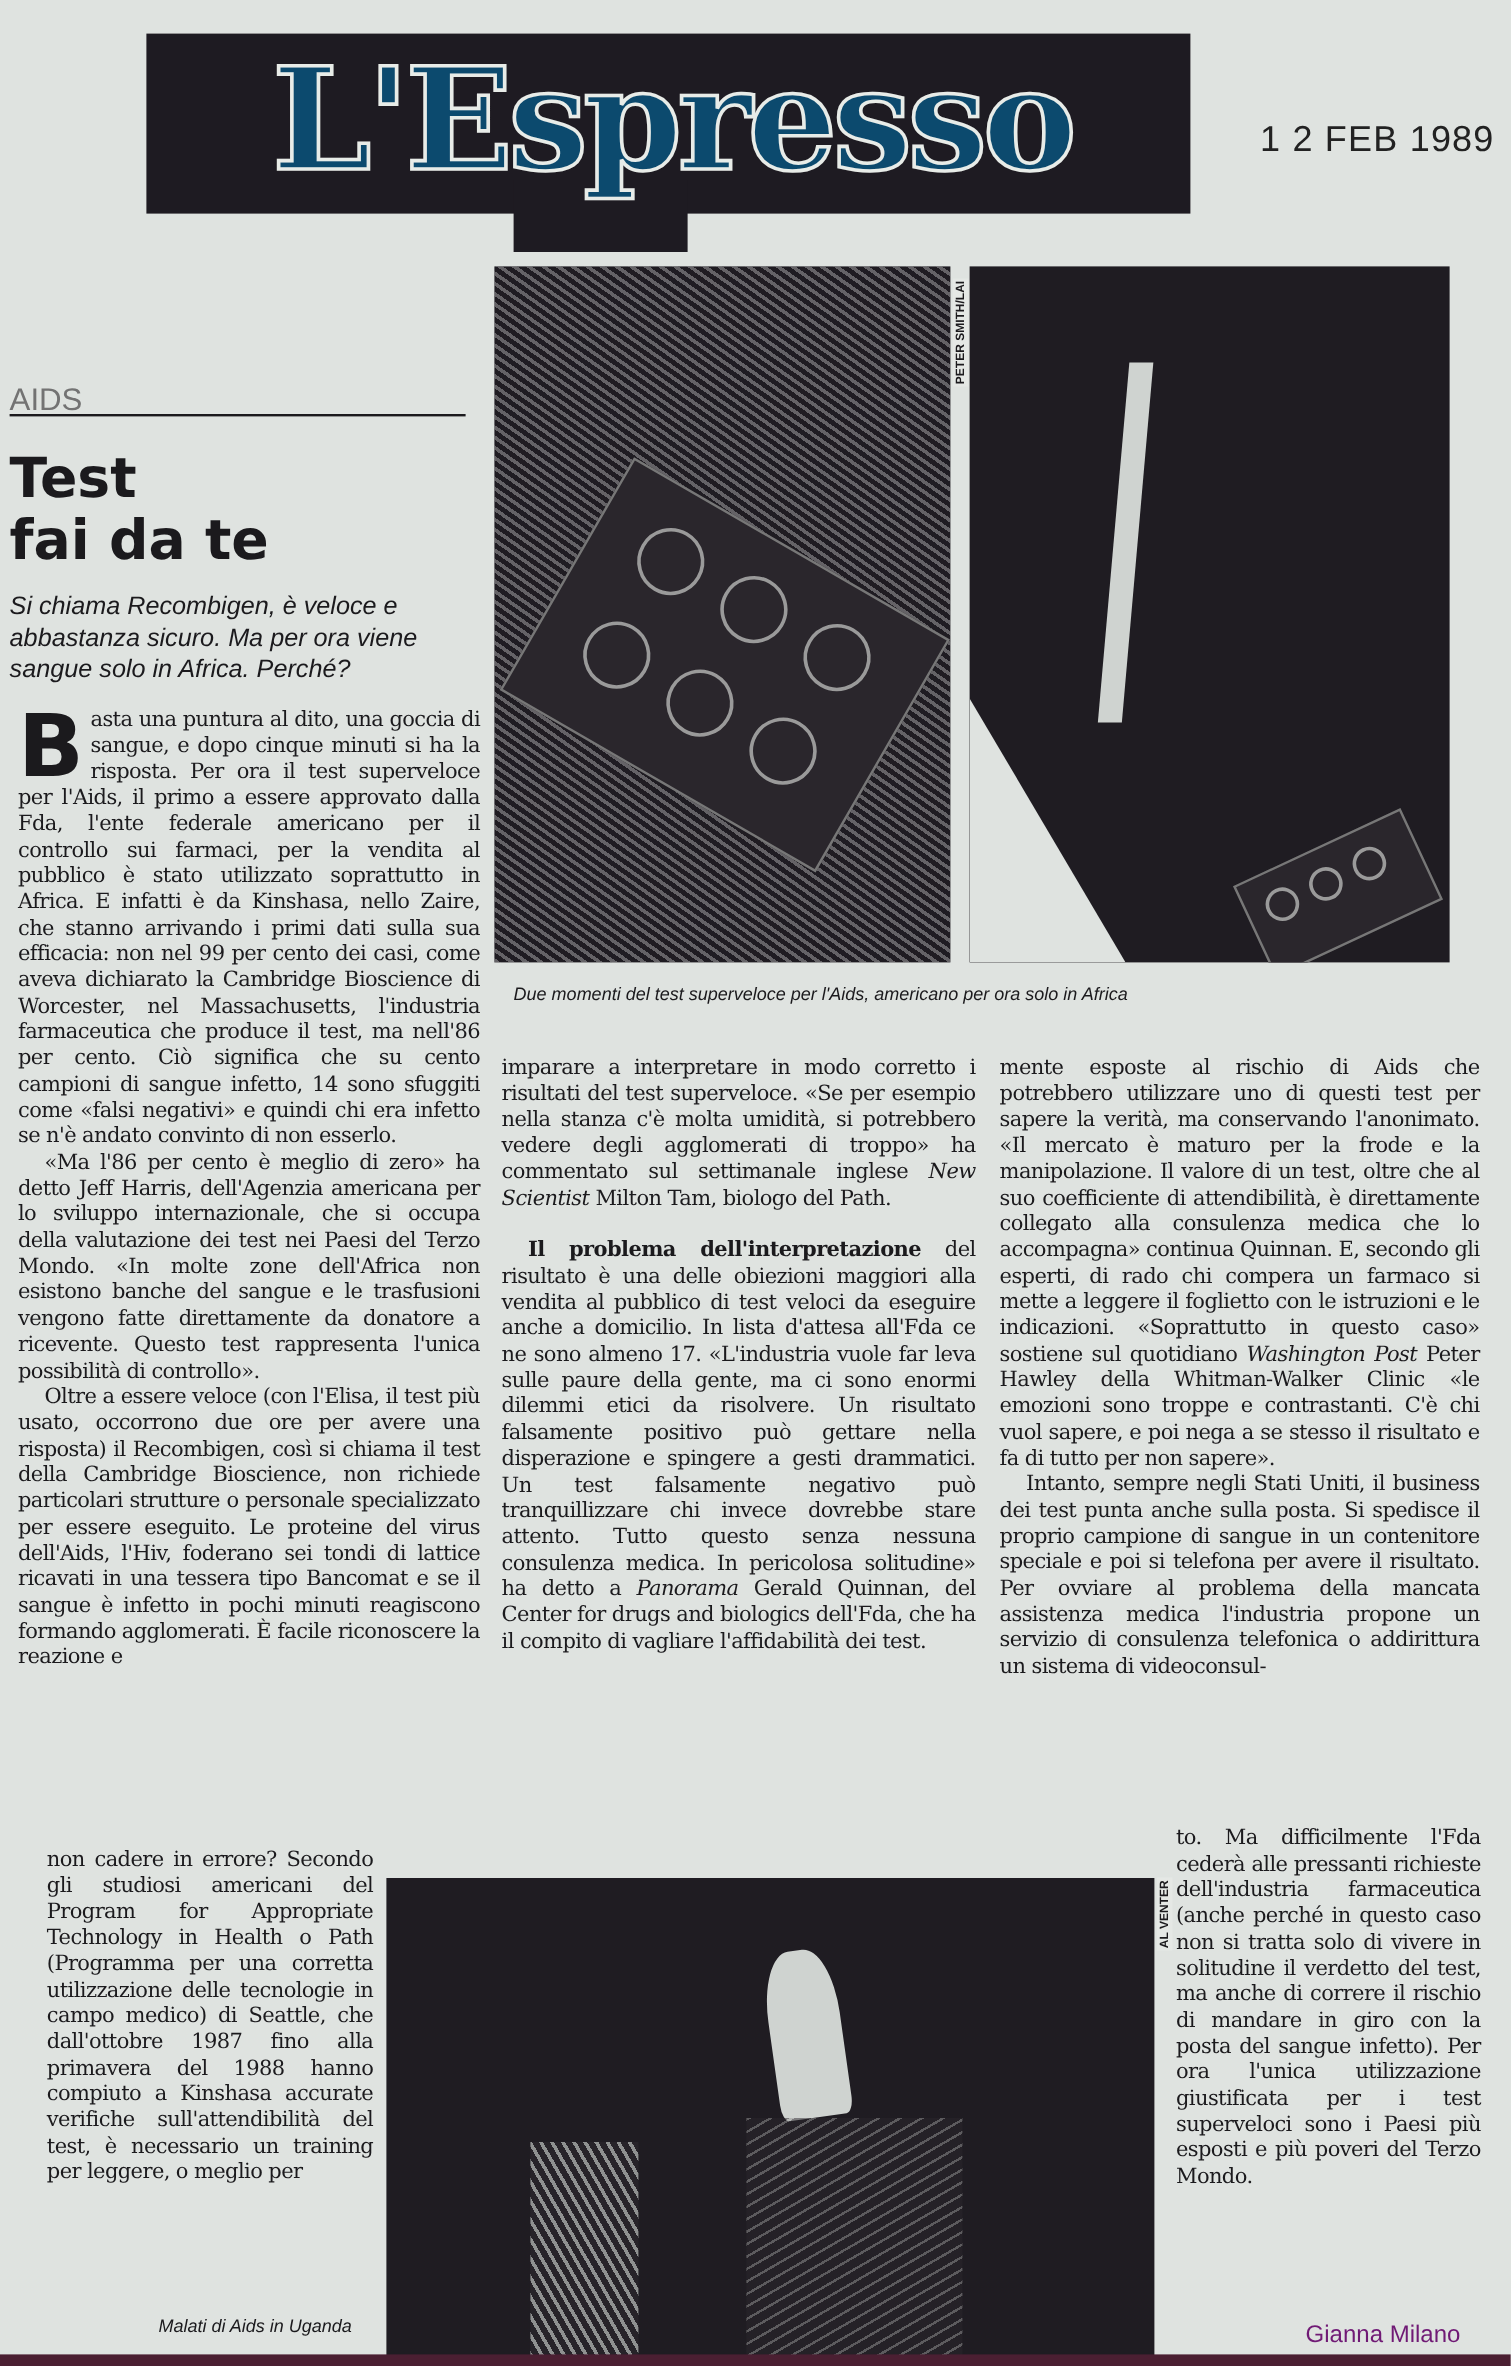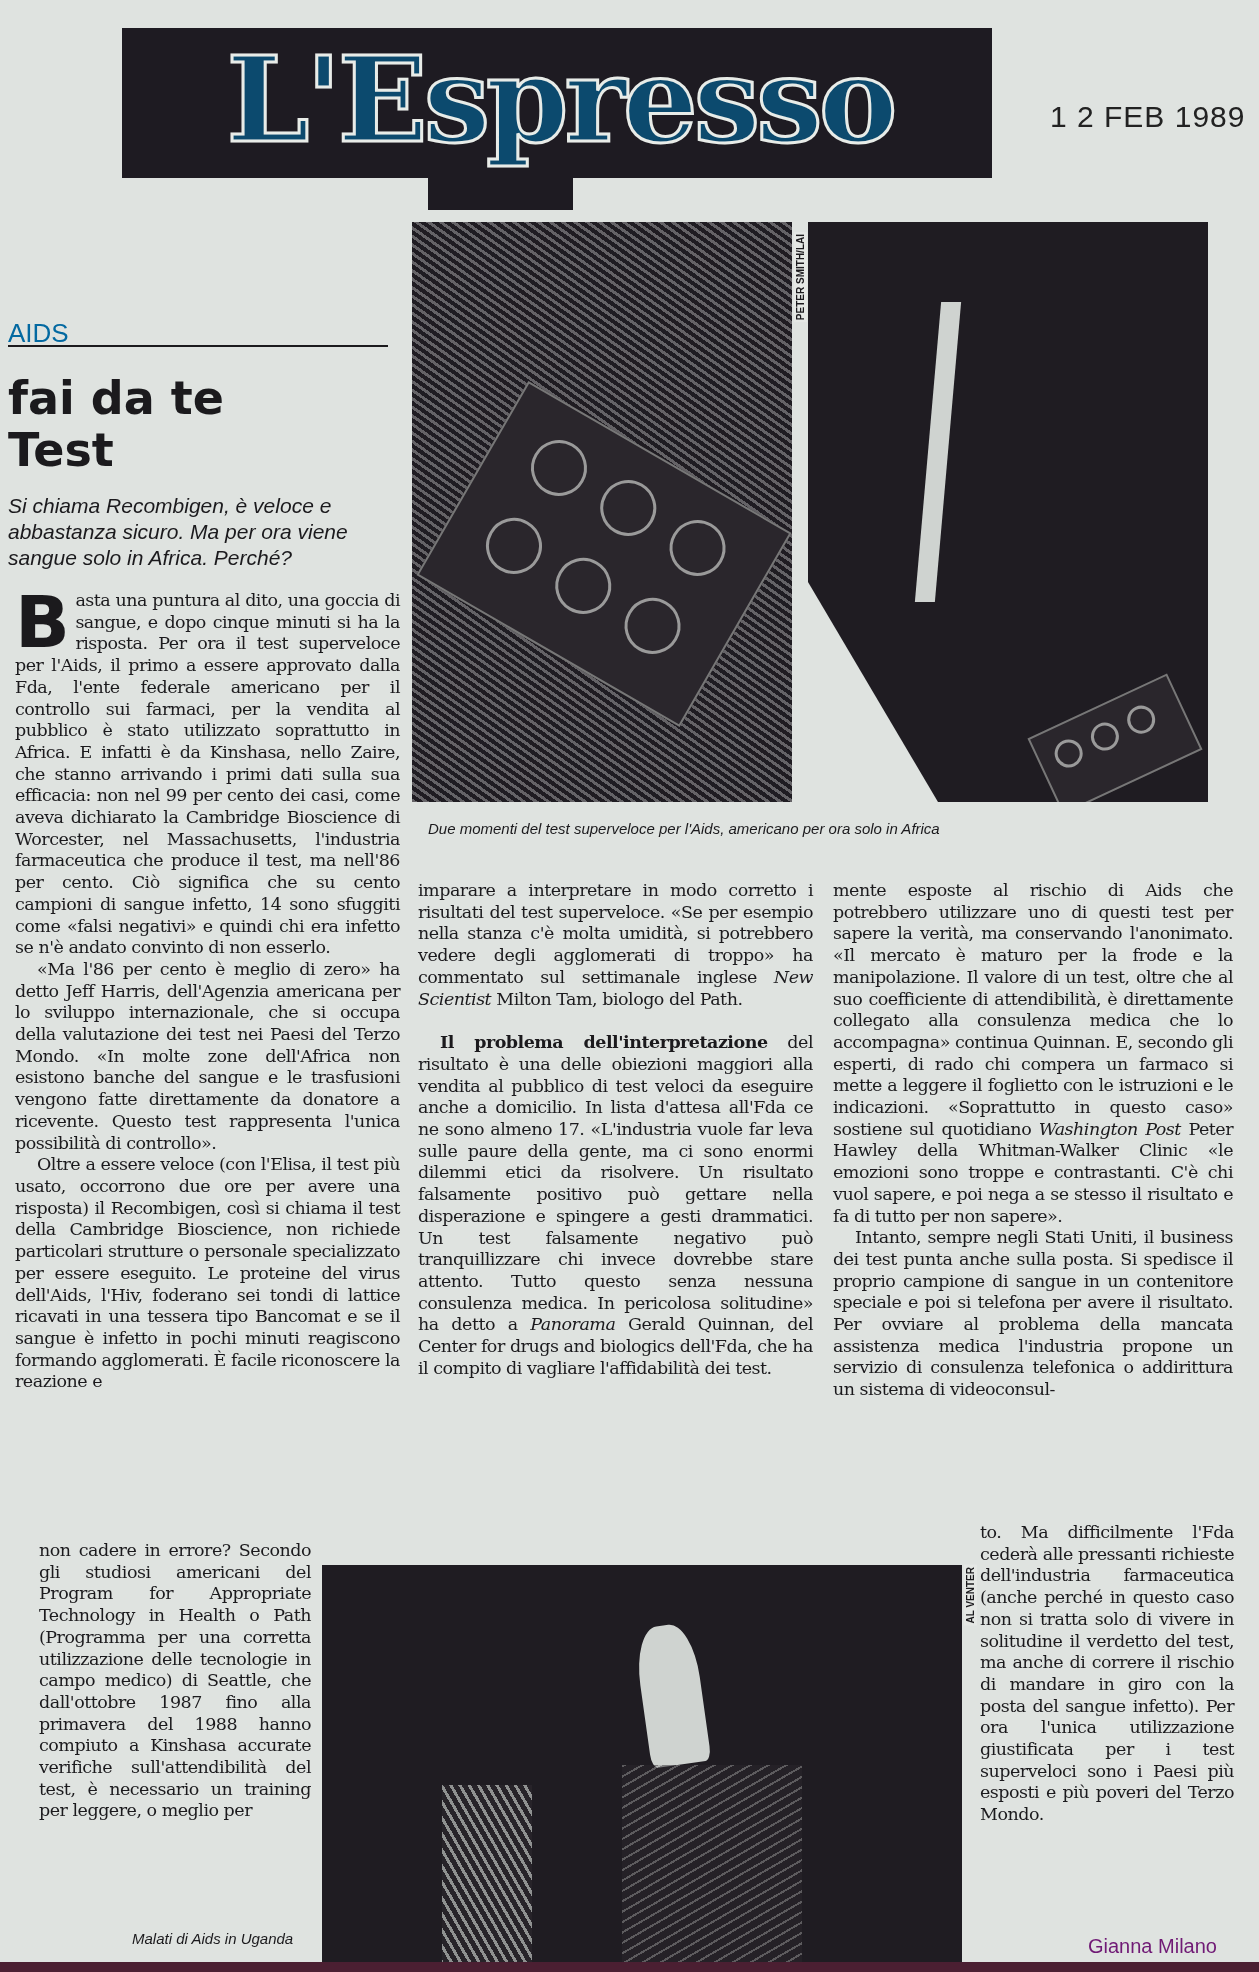--- a/index.html
+++ b/index.html
@@ -26,21 +26,21 @@
     -webkit-text-stroke: 3px #e8ece8;
     text-align: center;
   }
   .date {
     left: 1050px; top: 100px; font-family: "Liberation Sans", sans-serif;
     font-size: 30px; letter-spacing: 1px; color: #222;
   }
   
   .section-label {
     left: 8px; top: 318px; font-family: "Liberation Sans", sans-serif;
-    font-size: 26px; color: #0369a1;
+    font-size: 26px; color: #737373;
   }
   .section-rule { left: 8px; top: 345px; width: 380px; height: 2px; background: #1b1a1d; }
   .headline {
     left: 8px; top: 372px; font-family: "DejaVu Sans", sans-serif; font-weight: bold;
     font-size: 46px; line-height: 52px; color: #1b1a1d; width: 380px;
   }
   .dek {
     left: 8px; top: 493px; width: 385px; font-family: "Liberation Sans", sans-serif;
     font-style: italic; font-size: 21px; line-height: 26px; color: #1b1a1d;
   }
@@ -96,22 +96,22 @@
 <body>
 
 <div class="abs masthead-box"></div>
 <div class="abs masthead-tab"></div>
 <div class="abs masthead-text">L'Espresso</div>
 <div class="abs date">1 2 FEB 1989</div>
 
 <div class="abs section-label">AIDS</div>
 <div class="abs section-rule"></div>
 <div class="abs headline">
+  <div>Test</div>
   <div>fai da te</div>
-  <div>Test</div>
 </div>
 <div class="abs dek">Si chiama Recombigen, è veloce e abbastanza sicuro. Ma per ora viene sangue solo in Africa. Perché?</div>
 
 <div class="abs col col1">
   <p class="first"><span class="dropcap">B</span><span>asta una puntura al dito, una goccia di sangue, e dopo cinque minuti si ha la risposta. Per ora il test superveloce per l'Aids, il primo a essere approvato dalla Fda, l'ente federale americano per il controllo sui farmaci, per la vendita al pubblico è stato utilizzato soprattutto in Africa. E infatti è da Kinshasa, nello Zaire, che stanno arrivando i primi dati sulla sua efficacia: non nel 99 per cento dei casi, come aveva dichiarato la Cambridge Bioscience di Worcester, nel Massachusetts, l'industria farmaceutica che produce il test, ma nell'86 per cento. Ciò significa che su cento campioni di sangue infetto, 14 sono sfuggiti come «falsi negativi» e quindi chi era infetto se n'è andato convinto di non esserlo.</span></p>
   <p>«Ma l'86 per cento è meglio di zero» ha detto Jeff Harris, dell'Agenzia americana per lo sviluppo internazionale, che si occupa della valutazione dei test nei Paesi del Terzo Mondo. «In molte zone dell'Africa non esistono banche del sangue e le trasfusioni vengono fatte direttamente da donatore a ricevente. Questo test rappresenta l'unica possibilità di controllo».</p>
   <p>Oltre a essere veloce (con l'Elisa, il test più usato, occorrono due ore per avere una risposta) il Recombigen, così si chiama il test della Cambridge Bioscience, non richiede particolari strutture o personale specializzato per essere eseguito. Le proteine del virus dell'Aids, l'Hiv, foderano sei tondi di lattice ricavati in una tessera tipo Bancomat e se il sangue è infetto in pochi minuti reagiscono formando agglomerati. È facile riconoscere la reazione e</p>
 </div>
 <div class="abs col col1b">
   <p class="first">non cadere in errore? Secondo gli studiosi americani del Program for Appropriate Technology in Health o Path (Programma per una corretta utilizzazione delle tecnologie in campo medico) di Seattle, che dall'ottobre 1987 fino alla primavera del 1988 hanno compiuto a Kinshasa accurate verifiche sull'attendibilità del test, è necessario un training per leggere, o meglio per</p>

